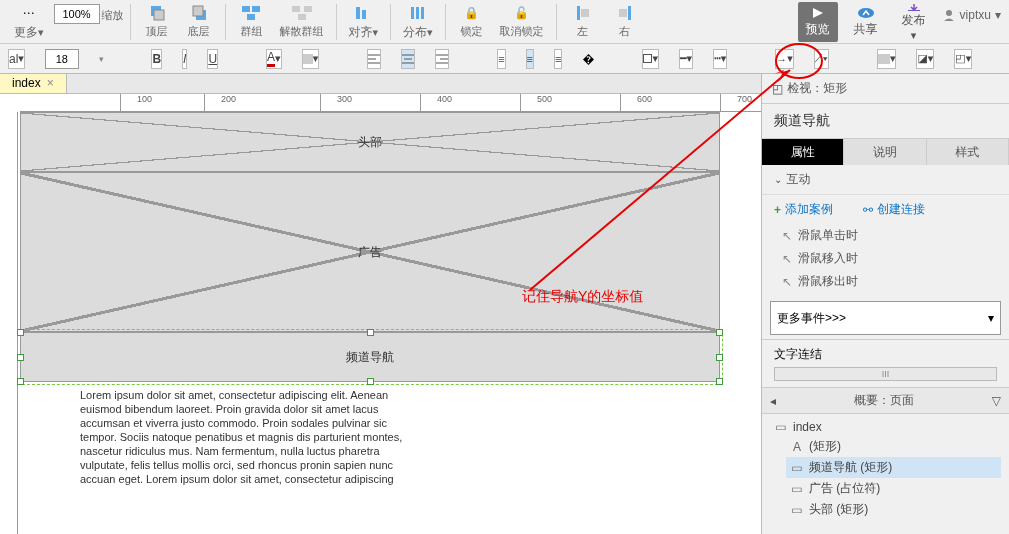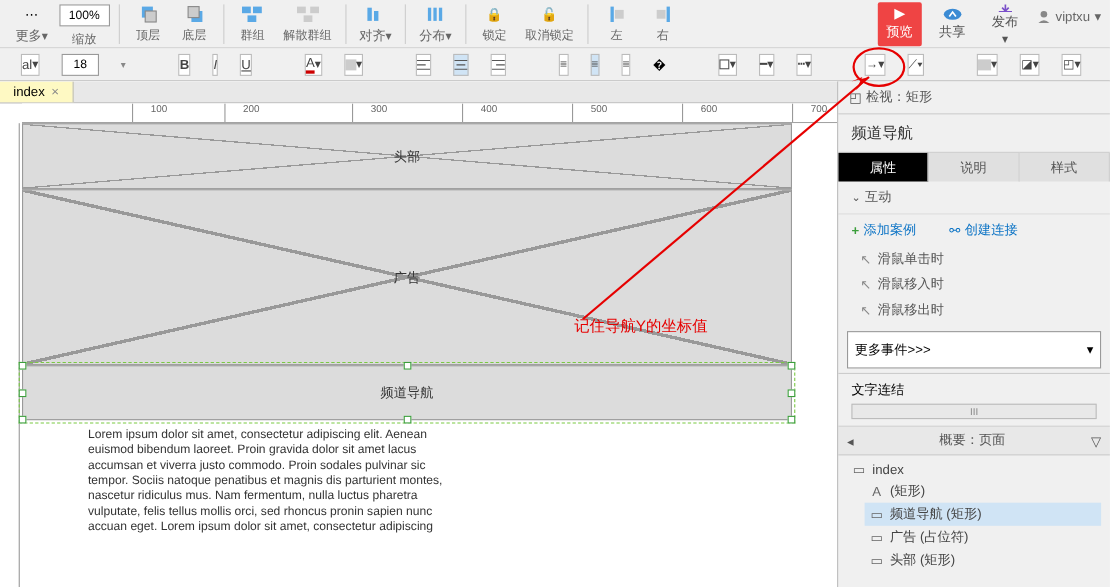--- a/index.html
+++ b/index.html
@@ -6,24 +6,24 @@
 body{background:#f0f0f0;width:1009px;height:534px;overflow:hidden;position:relative}
 .toolbar-top{height:44px;background:#f0f0f0;border-bottom:1px solid #ccc;display:flex;align-items:flex-start;gap:2px;padding:2px 8px}
 .tb-group{display:flex;flex-direction:column;align-items:center;padding:2px 6px;position:relative}
 .tb-icon{width:28px;height:18px;display:flex;align-items:center;justify-content:center}
 .tb-label{font-size:11px;color:#666;margin-top:2px}
 .tb-sep{width:1px;height:36px;background:#ccc;margin:2px 4px}
 .zoom-box{width:46px;height:20px;border:1px solid #999;background:#fff;text-align:center;line-height:18px;font-size:11px;margin:2px}
 .top-right{position:absolute;right:8px;top:2px;display:flex;gap:8px;align-items:flex-start}
 .big-btn{width:40px;height:40px;display:flex;flex-direction:column;align-items:center;justify-content:center;font-size:11px;color:#555}
 .big-btn svg{margin-bottom:1px}
-.big-green{background:#ef4444;color:#fff;border-radius:2px}
+.big-green{background:#737373;color:#fff;border-radius:2px}
 .user-area{display:flex;align-items:center;gap:4px;color:#666;margin-top:6px}
 
-.toolbar-fmt{height:30px;background:#f0f0f0;border-bottom:1px solid #bbb;display:flex;align-items:center;gap:20px;padding:0 19px}
+.toolbar-fmt{height:30px;background:#f0f0f0;border-bottom:1px solid #bbb;display:flex;align-items:center;gap:20px;padding:0 8px}
 .fmt-btn{width:24px;height:20px;border:1px solid #bbb;background:#fff;display:flex;align-items:center;justify-content:center;font-size:11px;color:#444;cursor:pointer}
 .fmt-input{width:34px;height:20px;border:1px solid #999;background:#fff;text-align:center;font-size:11px;padding:0 2px}
 .fmt-input.sm{width:28px}
 .fmt-sep{width:1px;height:20px;background:#ccc;margin:0 4px}
 .fmt-label{font-size:11px;color:#666;margin:0 2px}
 .hide-chk{display:flex;align-items:center;gap:3px;font-size:11px;color:#666}
 .hide-chk input{width:12px;height:12px}
 
 .main{display:flex;height:460px}
 .canvas-area{width:762px;height:460px;background:#fff;position:relative;overflow:hidden;border-right:1px solid #bbb}
@@ -73,21 +73,21 @@
 .indent{margin-left:16px}
 </style>
 </head>
 <body>
 
 <div class="toolbar-top">
   <div class="tb-group">
     <div class="tb-icon">⋯</div>
     <div class="tb-label"><span>更多</span>▾</div>
   </div>
-  <div style="display:flex;flex-direction:column;align-items:center">
+  <div style="display:flex;flex-direction:row;align-items:center">
     <div class="zoom-box">100%</div>
     <div class="tb-label">缩放</div>
   </div>
   <div class="tb-sep"></div>
   <div class="tb-group">
       <div class="tb-icon">
         <svg width="18" height="16">
           <rect x="3" y="1" width="10" height="10" fill="#5aa9e6"></rect>
           <rect x="6" y="5" width="10" height="10" fill="#ccc" stroke="#888"></rect>
         </svg>

